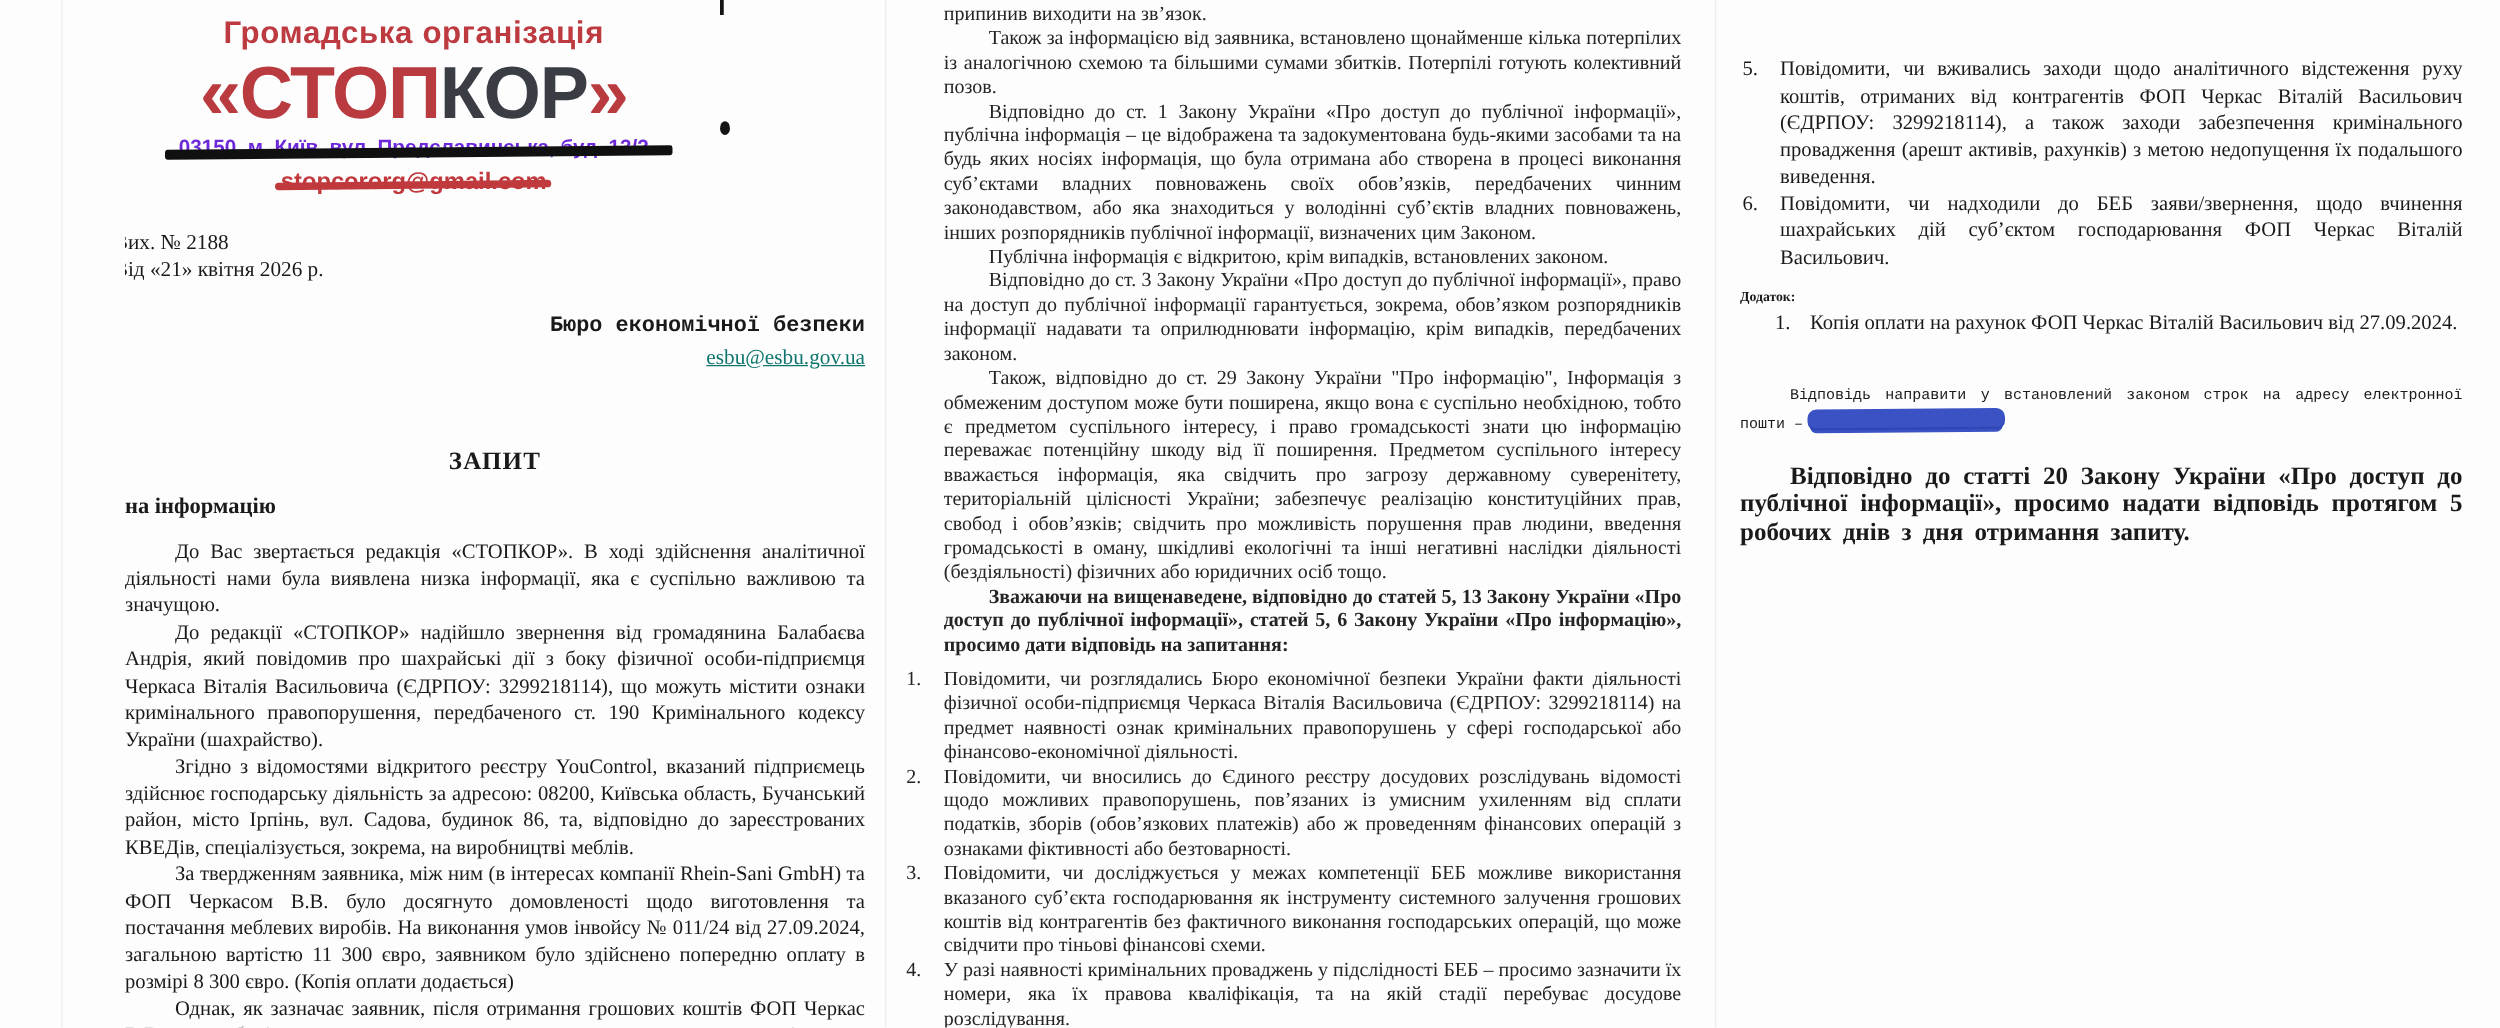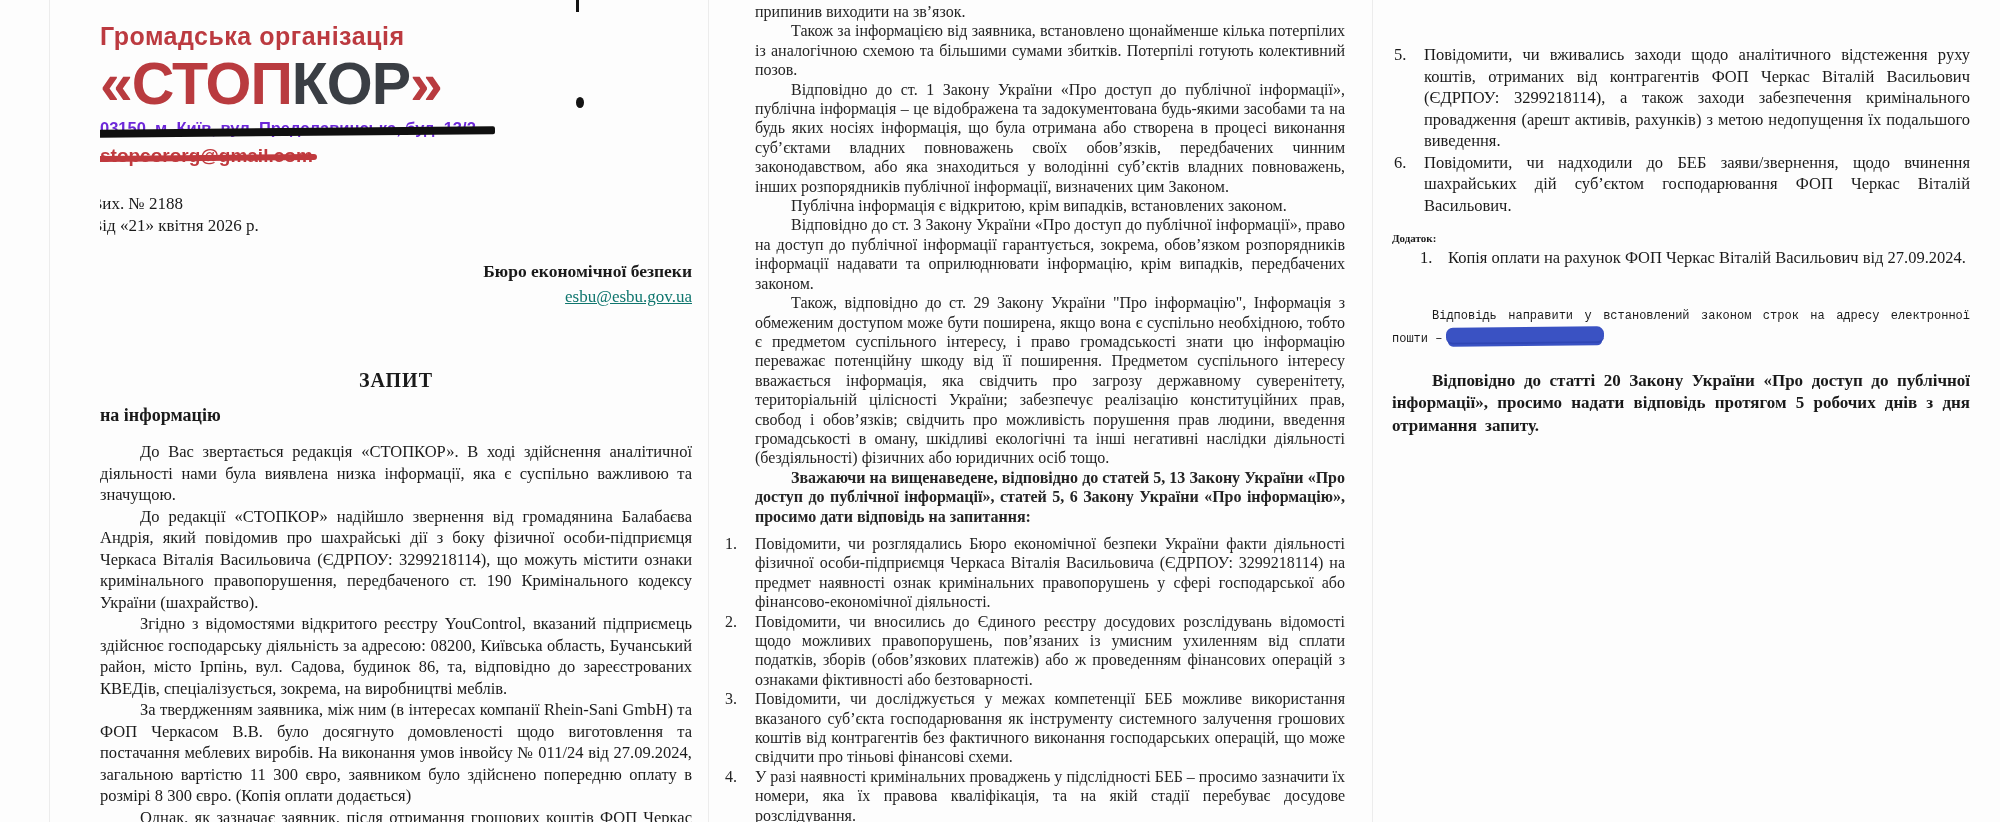--- a/index.html
+++ b/index.html
@@ -10,21 +10,21 @@
     color:#1a1a1a;
     position:relative;
     overflow:hidden;
   }
   .page{position:absolute;inset:0;background:#fdfdfd;}
   .edge-line{position:absolute;top:0;bottom:0;width:1px;background:#ececec;}
   .col{position:absolute;top:0;height:822px;overflow:hidden;}
 
   
   .col1{left:100px;width:592px;}
-  .letterhead{width:462px;padding-top:22px;}
+  .letterhead{width:462px;text-align:center;padding-top:12px;}
   .org-type{
     font-family:"Liberation Sans","DejaVu Sans",sans-serif;
     font-weight:bold;font-size:25px;color:#bc3a40;letter-spacing:0.5px;
   }
   .logo{
     font-family:"Liberation Sans","DejaVu Sans",sans-serif;
     font-weight:bold;font-size:59px;line-height:62px;letter-spacing:-1px;
     margin-top:2px;white-space:nowrap;
   }
   .logo .red{color:#b93b3f;}
@@ -43,21 +43,21 @@
   .mail-line .strike-wrap{
     font-family:"Liberation Sans","DejaVu Sans",sans-serif;
     font-weight:bold;font-size:19px;color:#c0393d;white-space:nowrap;
   }
   .mail-line .strike-wrap::after{
     content:"";position:absolute;left:-2%;right:-2%;top:46%;height:6px;
     background:#c0393d;transform:rotate(-0.6deg);border-radius:3px;
   }
   .ref-block{margin-top:26px;margin-left:-9px;font-size:17px;line-height:22px;}
   .recipient{margin-top:24px;text-align:right;}
-  .recipient .r-name{font-weight:bold;font-size:17.5px;}
+  .recipient .r-name{font-weight:bold;font-size:17.5px;font-family:Liberation Mono, monospace;}
   .recipient .r-email{
     display:inline-block;margin-top:5px;font-size:17px;color:#0f766e;
     text-decoration:underline;cursor:pointer;
   }
   .doc-title{margin-top:62px;text-align:center;font-weight:bold;font-size:20px;letter-spacing:1px;}
   .doc-subtitle{margin-top:13px;text-align:left;font-weight:bold;font-size:18px;}
   .col1 p{
     margin:0;font-size:16.5px;line-height:21.5px;
     text-align:justify;text-indent:40px;
   }
@@ -91,21 +91,21 @@
     margin:36px 0 0 0;font-size:12px;line-height:22px;
     text-align:justify;text-indent:40px;font-family:Liberation Mono, monospace;
   }
   .redaction-bar{
     display:inline-block;width:158px;height:15px;vertical-align:-2px;
     background:#3a52c3;border-radius:7px;
     border-bottom:2px solid #2f46b4;box-shadow:0 4px 0 -2px #3a52c3;
     transform:rotate(-0.5deg);margin-left:4px;
   }
   .col3 p.final{
-    margin:20px 0 0 0;font-weight:bold;font-size:17px;line-height:22.5px;
+    margin:20px 0 0 0;font-weight:bold;font-size:20px;line-height:22.5px;
     text-align:justify;text-indent:40px;word-spacing:4px;
   }
 
   
   .ink-tick{position:absolute;left:576px;top:0;width:3px;height:12px;background:#141414;}
   .ink-dot{position:absolute;left:576px;top:97px;width:8px;height:11px;background:#141414;border-radius:50%;}
 </style>
 </head>
 <body>
 

